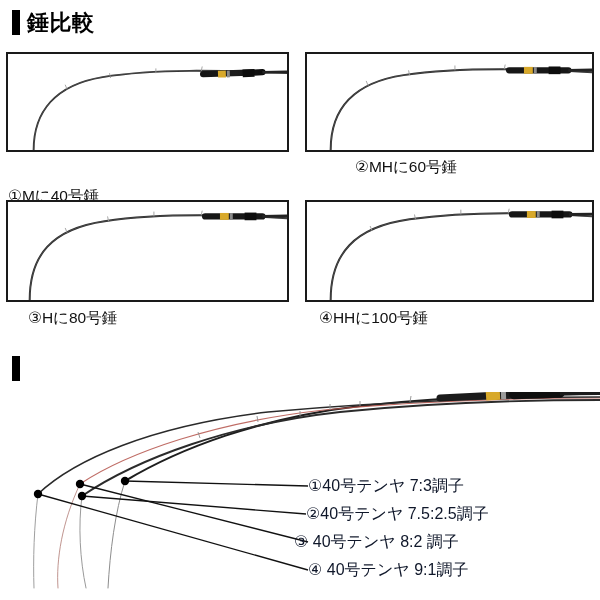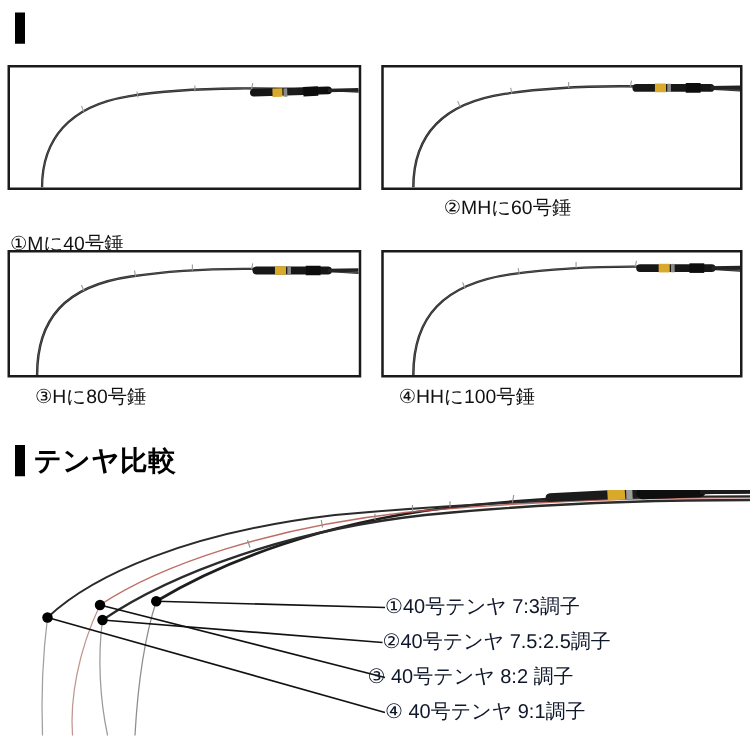--- a/index.html
+++ b/index.html
@@ -90,20 +90,21 @@
   #tenya-label-1 { left: 308px; top: 478px; }
   #tenya-label-2 { left: 306px; top: 506px; }
   #tenya-label-3 { left: 294px; top: 534px; }
   #tenya-label-4 { left: 308px; top: 562px; }
 </style>
 </head>
 <body>
 
 <div class="section-heading" id="heading-weight">
   <span class="heading-bar"></span>
+  <span class="heading-text">錘比較</span>
 </div>
 
 <div class="panel" id="panel-1">
   <svg class="panel-svg" viewBox="0 0 283 100" preserveAspectRatio="none">
     <defs>
       <linearGradient id="grip1" x1="0" y1="0" x2="1" y2="0">
         <stop offset="0%" stop-color="#141414"></stop>
         <stop offset="55%" stop-color="#1d1d1d"></stop>
         <stop offset="100%" stop-color="#0d0d0d"></stop>
       </linearGradient>
@@ -188,21 +189,20 @@
       <path d="M 233,13 L 236,13" stroke="#8a8a8a" stroke-width="7"></path>
       <path d="M 248,13 L 260,13" stroke="#0d0d0d" stroke-width="8"></path>
       <path d="M 266,13 L 289,12.6" stroke="#232323" stroke-width="3"></path>
     </g>
   </svg>
 </div>
 <div class="panel-caption" id="caption-4">④HHに100号錘</div>
 
 <div class="section-heading" id="heading-tenya">
   <span class="heading-bar"></span>
-  <span class="heading-text">テンヤ比較</span>
 </div>
 
 <div id="tenya-diagram">
   <svg width="600" height="208" viewBox="0 0 600 208">
 
     <g>
       <path d="M 125,89 C 180,56 260,26 360,14 C 450,4 540,2 600,2" fill="none" stroke="#1e1e1e" stroke-width="2.1" stroke-linecap="round"></path>
       <path d="M 125,89 C 115,120 110,160 108,196" fill="none" stroke="#8d8d8d" stroke-width="1" stroke-linecap="round"></path>
     </g>
 

